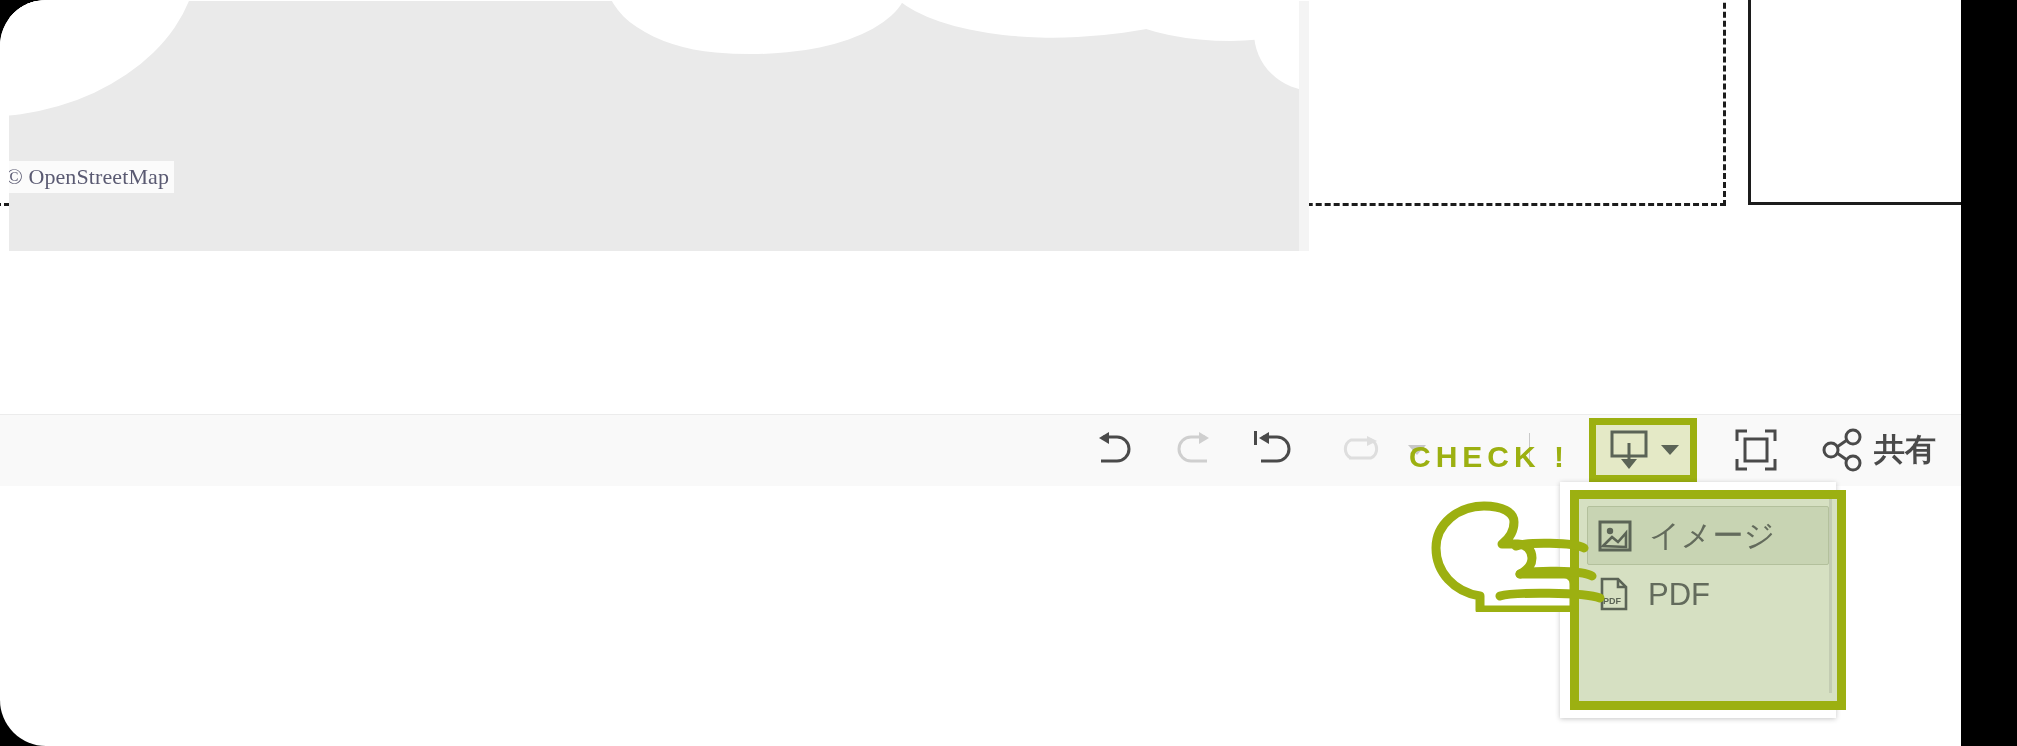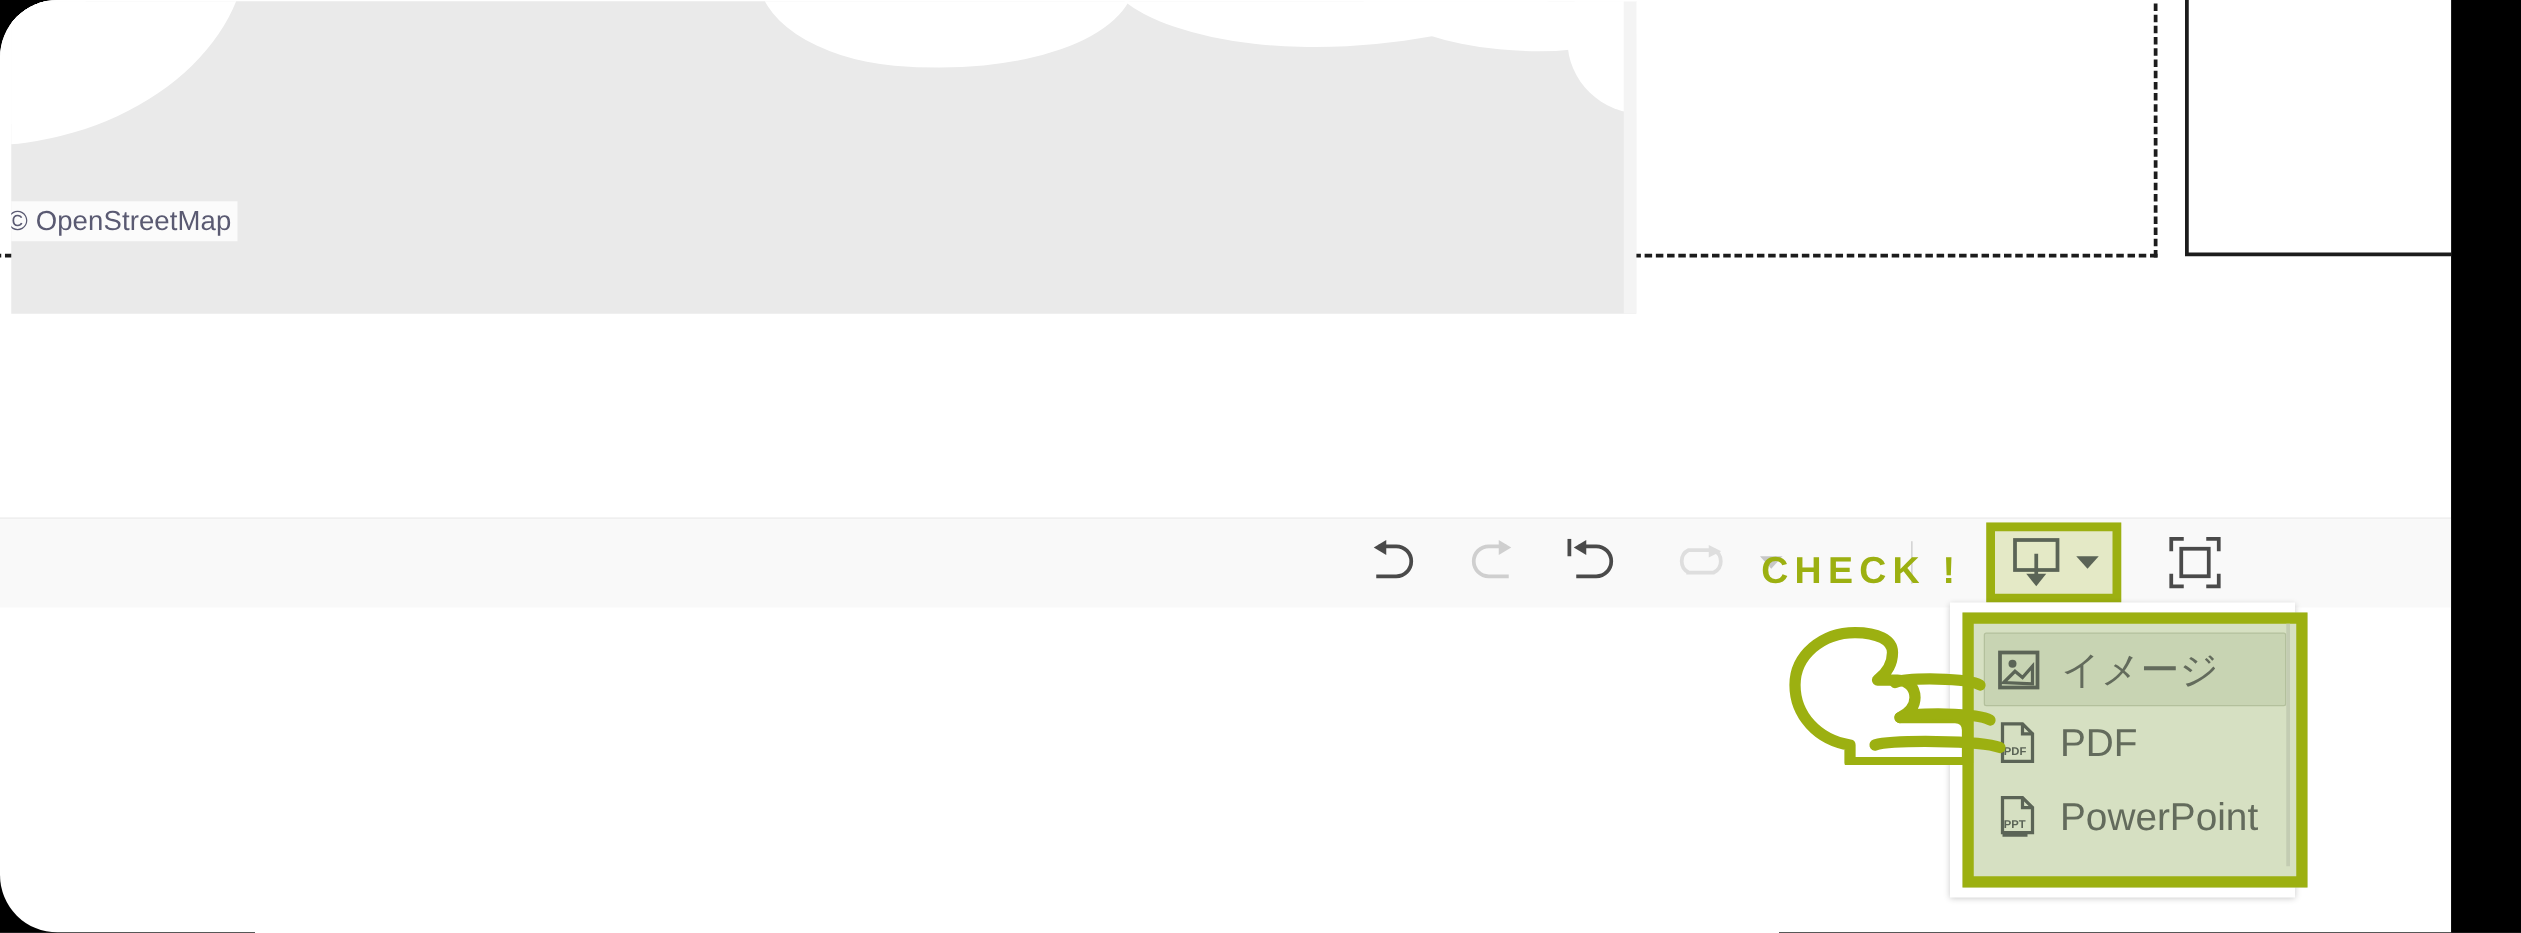--- a/index.html
+++ b/index.html
@@ -58,20 +58,21 @@
   }
 
   #map-canvas {
     position: absolute;
     left: 20px;
     top: 58px;
     width: 1300px;
     height: 250px;
     background: #eaeaea;
     overflow: hidden;
+    font-family: Liberation Serif, serif;
   }
 
   
   .land {
     position: absolute;
     background: #ffffff;
   }
 
   #land-left {
     left: -140px;
@@ -377,20 +378,30 @@
     <div class="tb-icon" style="left:1724px;width:64px;">
       <svg width="46" height="46" viewBox="0 0 46 46">
         <rect x="12" y="12" width="22" height="22" fill="none" stroke="#4a4a4a" stroke-width="3"></rect>
         <path d="M4 14 V4 H14" fill="none" stroke="#4a4a4a" stroke-width="3"></path>
         <path d="M32 4 H42 V14" fill="none" stroke="#4a4a4a" stroke-width="3"></path>
         <path d="M42 32 V42 H32" fill="none" stroke="#4a4a4a" stroke-width="3"></path>
         <path d="M14 42 H4 V32" fill="none" stroke="#4a4a4a" stroke-width="3"></path>
       </svg>
     </div>
 
+    <div class="tb-icon" style="left:1820px;width:160px;justify-content:flex-start;">
+      <svg width="44" height="44" viewBox="0 0 44 44">
+        <circle cx="33" cy="9" r="7" fill="none" stroke="#4a4a4a" stroke-width="3"></circle>
+        <circle cx="11" cy="22" r="7" fill="none" stroke="#4a4a4a" stroke-width="3"></circle>
+        <circle cx="33" cy="35" r="7" fill="none" stroke="#4a4a4a" stroke-width="3"></circle>
+        <line x1="17" y1="19" x2="27" y2="12" stroke="#4a4a4a" stroke-width="3"></line>
+        <line x1="17" y1="25" x2="27" y2="32" stroke="#4a4a4a" stroke-width="3"></line>
+      </svg>
+      <span class="share-label">共有</span>
+    </div>
 
     <div id="export-menu-shell"></div>
     <div id="export-menu-outline"></div>
 
     <div id="export-menu-items">
 
       <div class="menu-item selected">
         <svg width="34" height="34" viewBox="0 0 34 34">
           <rect x="2" y="3" width="30" height="28" fill="none" stroke="#5b6456" stroke-width="3"></rect>
           <circle cx="12" cy="12" r="3.2" fill="#5b6456"></circle>
@@ -401,29 +412,20 @@
 
       <div class="menu-item">
         <svg width="34" height="36" viewBox="0 0 34 36">
           <path d="M5 2 H21 L29 10 V32 H5 Z" fill="none" stroke="#5b6456" stroke-width="2.6"></path>
           <path d="M21 2 V10 H29" fill="none" stroke="#5b6456" stroke-width="2.6"></path>
           <text x="6" y="27" font-family="Liberation Sans, sans-serif" font-size="9" font-weight="bold" fill="#5b6456">PDF</text>
         </svg>
         <span class="menu-label">PDF</span>
       </div>
 
-      <div class="menu-item">
-        <svg width="34" height="36" viewBox="0 0 34 36">
-          <path d="M5 2 H21 L29 10 V30 H5 Z" fill="none" stroke="#5b6456" stroke-width="2.6"></path>
-          <path d="M21 2 V10 H29" fill="none" stroke="#5b6456" stroke-width="2.6"></path>
-          <text x="6" y="26" font-family="Liberation Sans, sans-serif" font-size="9" font-weight="bold" fill="#5b6456">PPT</text>
-          <line x1="5" y1="32" x2="25" y2="32" stroke="#5b6456" stroke-width="2.6"></line>
-        </svg>
-        <span class="menu-label">PowerPoint</span>
-      </div>
     </div>
 
     <div id="menu-scroll"></div>
 
     <svg id="hand-cursor" viewBox="0 0 190 120">
       <path d="M60 14
                C34 14 12 32 12 56
                C12 80 30 100 56 104
                L56 118
                L150 118

